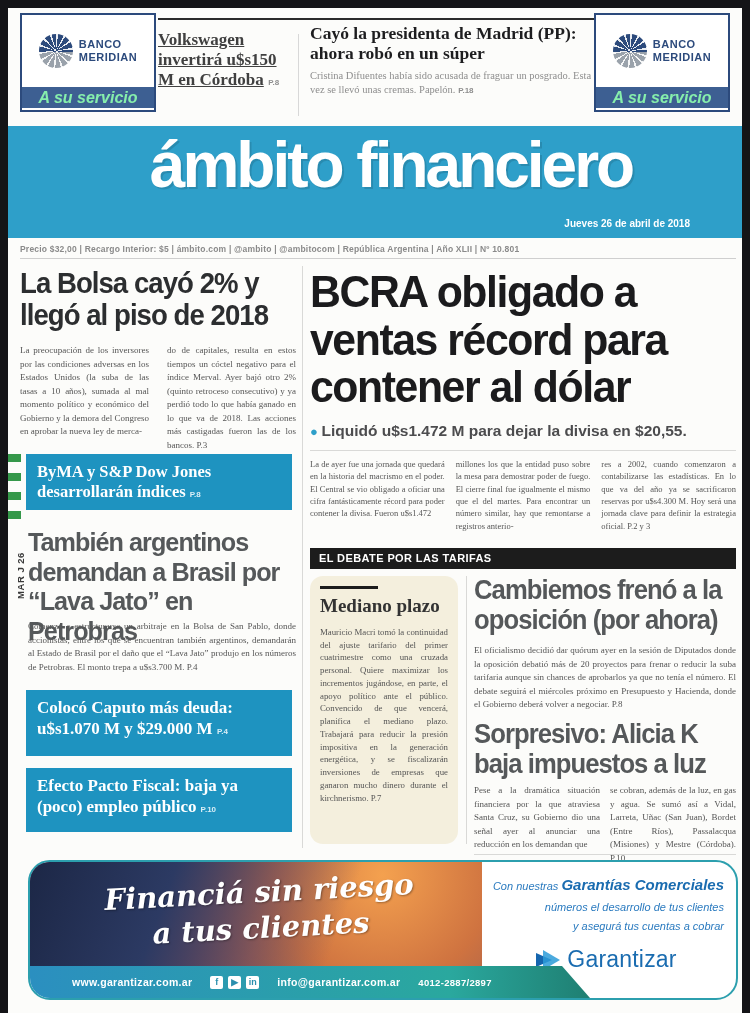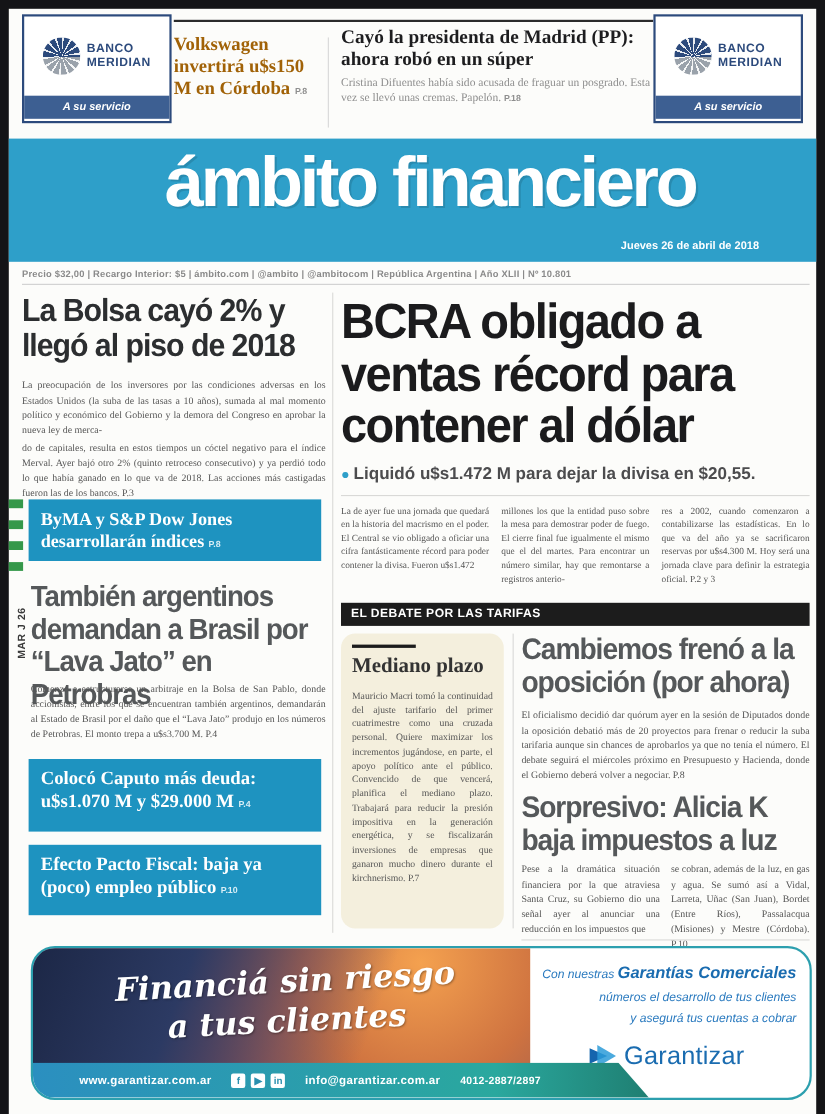--- a/index.html
+++ b/index.html
@@ -9,25 +9,25 @@
 
   
   .bank-ad{position:absolute;width:136px;height:99px;border:2px solid #2c4a7c;background:#fff;box-sizing:border-box;}
   .bank-ad.left{left:12px;top:5px;}
   .bank-ad.right{left:586px;top:5px;}
   .bank-body{height:72px;display:flex;align-items:center;justify-content:center;gap:6px;}
   .bank-logo{width:34px;height:34px;border-radius:50%;
     background:repeating-conic-gradient(rgba(255,255,255,.9) 0 7deg, rgba(255,255,255,0) 7deg 26deg),
                linear-gradient(#2c4a7c 52%, #9aa2ab 52%);}
   .bank-name{color:#2c4a7c;font-weight:bold;font-size:11px;letter-spacing:.5px;line-height:1.15;}
-  .bank-tag{height:21px;background:#3d5f92;color:#ffffff;font-style:italic;font-weight:bold;
-    font-size:10px;display:flex;align-items:center;justify-content:center;}
+  .bank-tag{height:21px;background:#3d5f92;color:#86efac;font-style:italic;font-weight:bold;
+    font-size:16px;display:flex;align-items:center;justify-content:center;}
   .top-rule{position:absolute;left:150px;top:10px;width:436px;height:2px;background:#2b2b2b;}
   .teaser-vw{position:absolute;left:150px;top:22px;width:130px;}
-  .teaser-vw .hl{font-family:"Liberation Serif",serif;font-weight:bold;font-size:17px;line-height:1.18;color:#a16207;}
+  .teaser-vw .hl{font-family:"Liberation Serif",serif;font-weight:bold;font-size:17px;line-height:1.18;color:#404040;text-decoration:underline;}
   .vdiv-top{position:absolute;left:290px;top:26px;width:1px;height:82px;background:#d8d8d8;}
   .teaser-madrid{position:absolute;left:302px;top:15px;width:286px;}
   .teaser-madrid .hl{font-family:"Liberation Serif",serif;font-weight:bold;font-size:17.5px;line-height:1.15;color:#1d1d1f;}
   .teaser-madrid .sum{margin-top:6px;font-family:"Liberation Serif",serif;font-size:10.5px;line-height:1.35;color:#8e8e8e;}
   .pref{font-size:8px;color:#8e8e8e;font-weight:bold;font-family:"Liberation Sans",sans-serif;}
 
   
   .masthead{position:absolute;left:0;top:118px;width:734px;height:112px;background:#2e9fc9;}
   .masthead .title{position:absolute;left:16px;top:2px;width:100%;text-align:center;color:#fff;
     font-weight:bold;font-size:64px;letter-spacing:-3px;
@@ -35,21 +35,21 @@
   .masthead .date{position:absolute;right:52px;bottom:9px;color:#fff;font-weight:bold;font-size:10px;}
   .folio{position:absolute;left:12px;top:236px;width:710px;font-size:8.5px;color:#8a8a8a;font-weight:bold;letter-spacing:.2px;}
   .folio-rule{position:absolute;left:12px;top:250px;width:716px;height:1px;background:#cfcfcf;}
 
   
   .main-vdiv{position:absolute;left:294px;top:258px;width:1px;height:582px;background:#d9d9d7;}
 
   .h-cond{font-weight:bold;letter-spacing:-1px;transform:scaleX(.95);transform-origin:left top;}
 
   .bolsa-h{position:absolute;left:12px;top:260px;width:290px;font-size:29px;line-height:1.1;color:#2c2e30;}
-  .bolsa-body{position:absolute;left:12px;top:336px;width:276px;display:flex;gap:3px;flex-direction:column;}
+  .bolsa-body{position:absolute;left:12px;top:336px;width:276px;display:flex;gap:18px;}
   .bodytxt{font-family:"Liberation Serif",serif;font-size:9px;line-height:1.5;color:#555;text-align:justify;}
   .bolsa-body > div{flex:1;}
 
   .dashes{position:absolute;left:0;top:446px;}
   .dash{width:13px;height:8px;background:#35984a;margin-bottom:11px;}
 
   .bluebox{position:absolute;left:18px;width:266px;background:#1e93c0;color:#fff;
     font-family:"Liberation Serif",serif;font-weight:bold;box-sizing:border-box;padding:8px 11px;}
   .bluebox .btxt{font-size:16.5px;line-height:1.22;}
   .bluebox .pref{color:#dcefF7;color:#d9eef6;}
@@ -217,21 +217,21 @@
     <div class="optitle">Mediano plazo</div>
     <div class="opbody bodytxt">Mauricio Macri tomó la continuidad del ajuste tarifario del primer cuatrimestre como una cruzada personal. Quiere maximizar los incrementos jugándose, en parte, el apoyo político ante el público. Convencido de que vencerá, planifica el mediano plazo. Trabajará para reducir la presión impositiva en la generación energética, y se fiscalizarán inversiones de empresas que ganaron mucho dinero durante el kirchnerismo. P.7</div>
   </div>
   <div class="sub-vdiv"></div>
 
   <div class="cambiemos-h h-cond">Cambiemos frenó a la oposición (por ahora)</div>
   <div class="cambiemos-body bodytxt">El oficialismo decidió dar quórum ayer en la sesión de Diputados donde la oposición debatió más de 20 proyectos para frenar o reducir la suba tarifaria aunque sin chances de aprobarlos ya que no tenía el número. El debate seguirá el miércoles próximo en Presupuesto y Hacienda, donde el Gobierno deberá volver a negociar. P.8</div>
 
   <div class="alicia-h h-cond">Sorpresivo: Alicia K baja impuestos a luz</div>
   <div class="alicia-body">
-    <div class="bodytxt">Pese a la dramática situación financiera por la que atraviesa Santa Cruz, su Gobierno dio una señal ayer al anunciar una reducción en los impuestos que</div>
+    <div class="bodytxt">Pese a la dramática situación financiera por la que atraviesa Santa Cruz, su Gobierno dio una señal ayer al anunciar una reducción en los demandan que</div>
     <div class="bodytxt">se cobran, además de la luz, en gas y agua. Se sumó así a Vidal, Larreta, Uñac (San Juan), Bordet (Entre Ríos), Passalacqua (Misiones) y Mestre (Córdoba). P.10</div>
   </div>
   <div class="end-rule"></div>
 
   <div class="ad">
     <div class="ad-photo">
       <div class="ad-script">
         <span>Financiá sin riesgo</span><br>
         <span>a tus clientes</span>
       </div>

